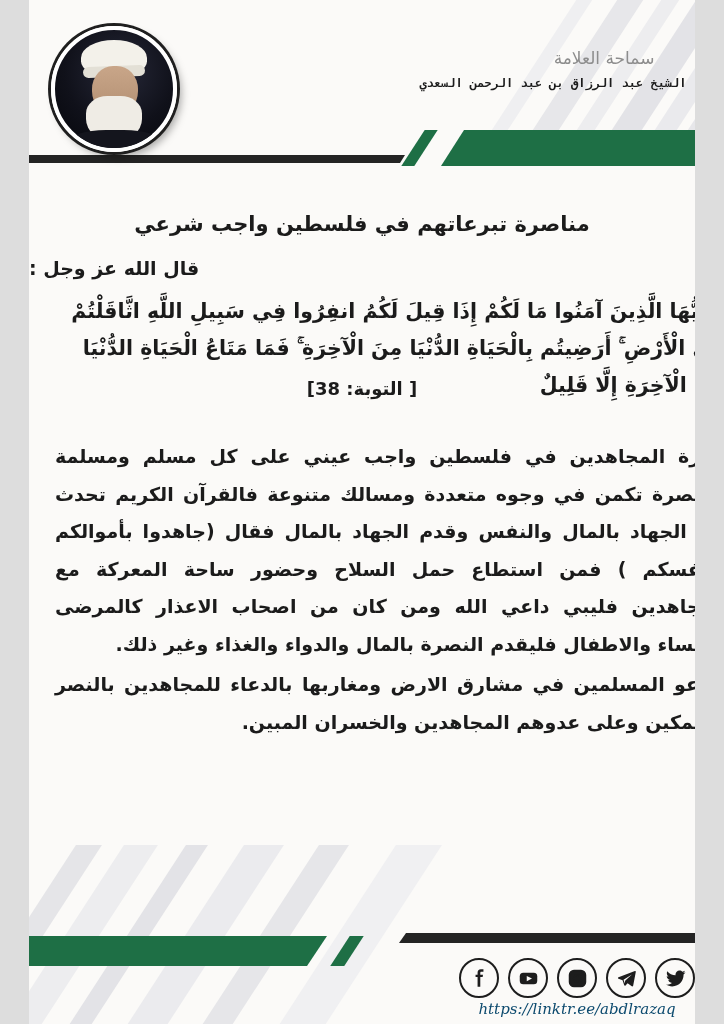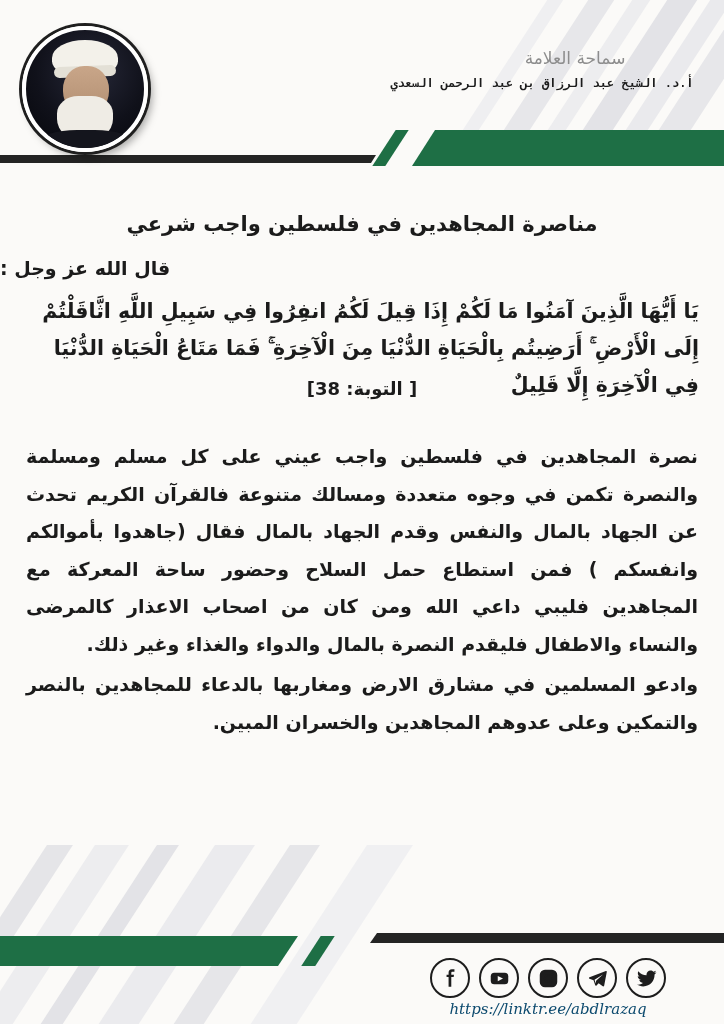--- a/index.html
+++ b/index.html
@@ -1,18 +1,18 @@
 <!DOCTYPE html>
 <html lang="ar"><head>
 <meta charset="utf-8">
 <style>
   * { margin:0; padding:0; box-sizing:border-box; }
   html,body { background:#dddddd; }
   .page {
-    position:relative; width:724px; height:1024px; margin:0 auto;
+    position:relative; width:666px; height:1024px; margin:0 auto;
     background:#fbfaf8; overflow:hidden;
     font-family:"DejaVu Sans", sans-serif; color:#1b1b1b;
   }
 
   
   .stripe { position:absolute; transform:skewX(-33deg); z-index:1; }
   .tr1 { left:505px; top:-35px; width:16px; height:200px; background:#efeff1; }
   .tr2 { left:546px; top:-35px; width:26px; height:200px; background:#e7e7ea; }
   .tr3 { left:590px; top:-35px; width:18px; height:200px; background:#ededef; }
   .tr4 { left:625px; top:-35px; width:30px; height:200px; background:#e3e3e7; }
@@ -119,21 +119,21 @@
     <div class="face"></div>
     <div class="beard"></div>
     <div class="robe"></div>
   </div>
   <div class="honorific">سماحة العلامة</div>
   <div class="calligraphy-name">أ.د. الشيخ عبد الرزاق بن عبد الرحمن السعدي</div>
   <div class="bar hdr-black"></div>
   <div class="bar hdr-chip"></div>
   <div class="bar hdr-green"></div>
 
-  <h1 class="title">مناصرة المجاهدين في فلسطين واجب شرعي</h1>
+  <h1 class="title">مناصرة تبرعاتهم في فلسطين واجب شرعي</h1>
   <div class="intro">قال الله عز وجل :</div>
   <div class="verse">يَا أَيُّهَا الَّذِينَ آمَنُوا مَا لَكُمْ إِذَا قِيلَ لَكُمُ انفِرُوا فِي سَبِيلِ اللَّهِ اثَّاقَلْتُمْ إِلَى الْأَرْضِ ۚ أَرَضِيتُم بِالْحَيَاةِ الدُّنْيَا مِنَ الْآخِرَةِ ۚ فَمَا مَتَاعُ الْحَيَاةِ الدُّنْيَا فِي الْآخِرَةِ إِلَّا قَلِيلٌ</div>
   <div class="verse-ref">[ التوبة: 38]</div>
 
   <div class="body-text">
     <p>نصرة المجاهدين في فلسطين واجب عيني على كل مسلم ومسلمة والنصرة تكمن في وجوه متعددة ومسالك متنوعة فالقرآن الكريم تحدث عن الجهاد بالمال والنفس وقدم الجهاد بالمال فقال (جاهدوا بأموالكم وانفسكم ) فمن استطاع حمل السلاح وحضور ساحة المعركة مع المجاهدين فليبي داعي الله ومن كان من اصحاب الاعذار كالمرضى والنساء والاطفال فليقدم النصرة بالمال والدواء والغذاء وغير ذلك.</p>
     <p>وادعو المسلمين في مشارق الارض ومغاربها بالدعاء للمجاهدين بالنصر والتمكين وعلى عدوهم المجاهدين والخسران المبين.</p>
   </div>
 
 

